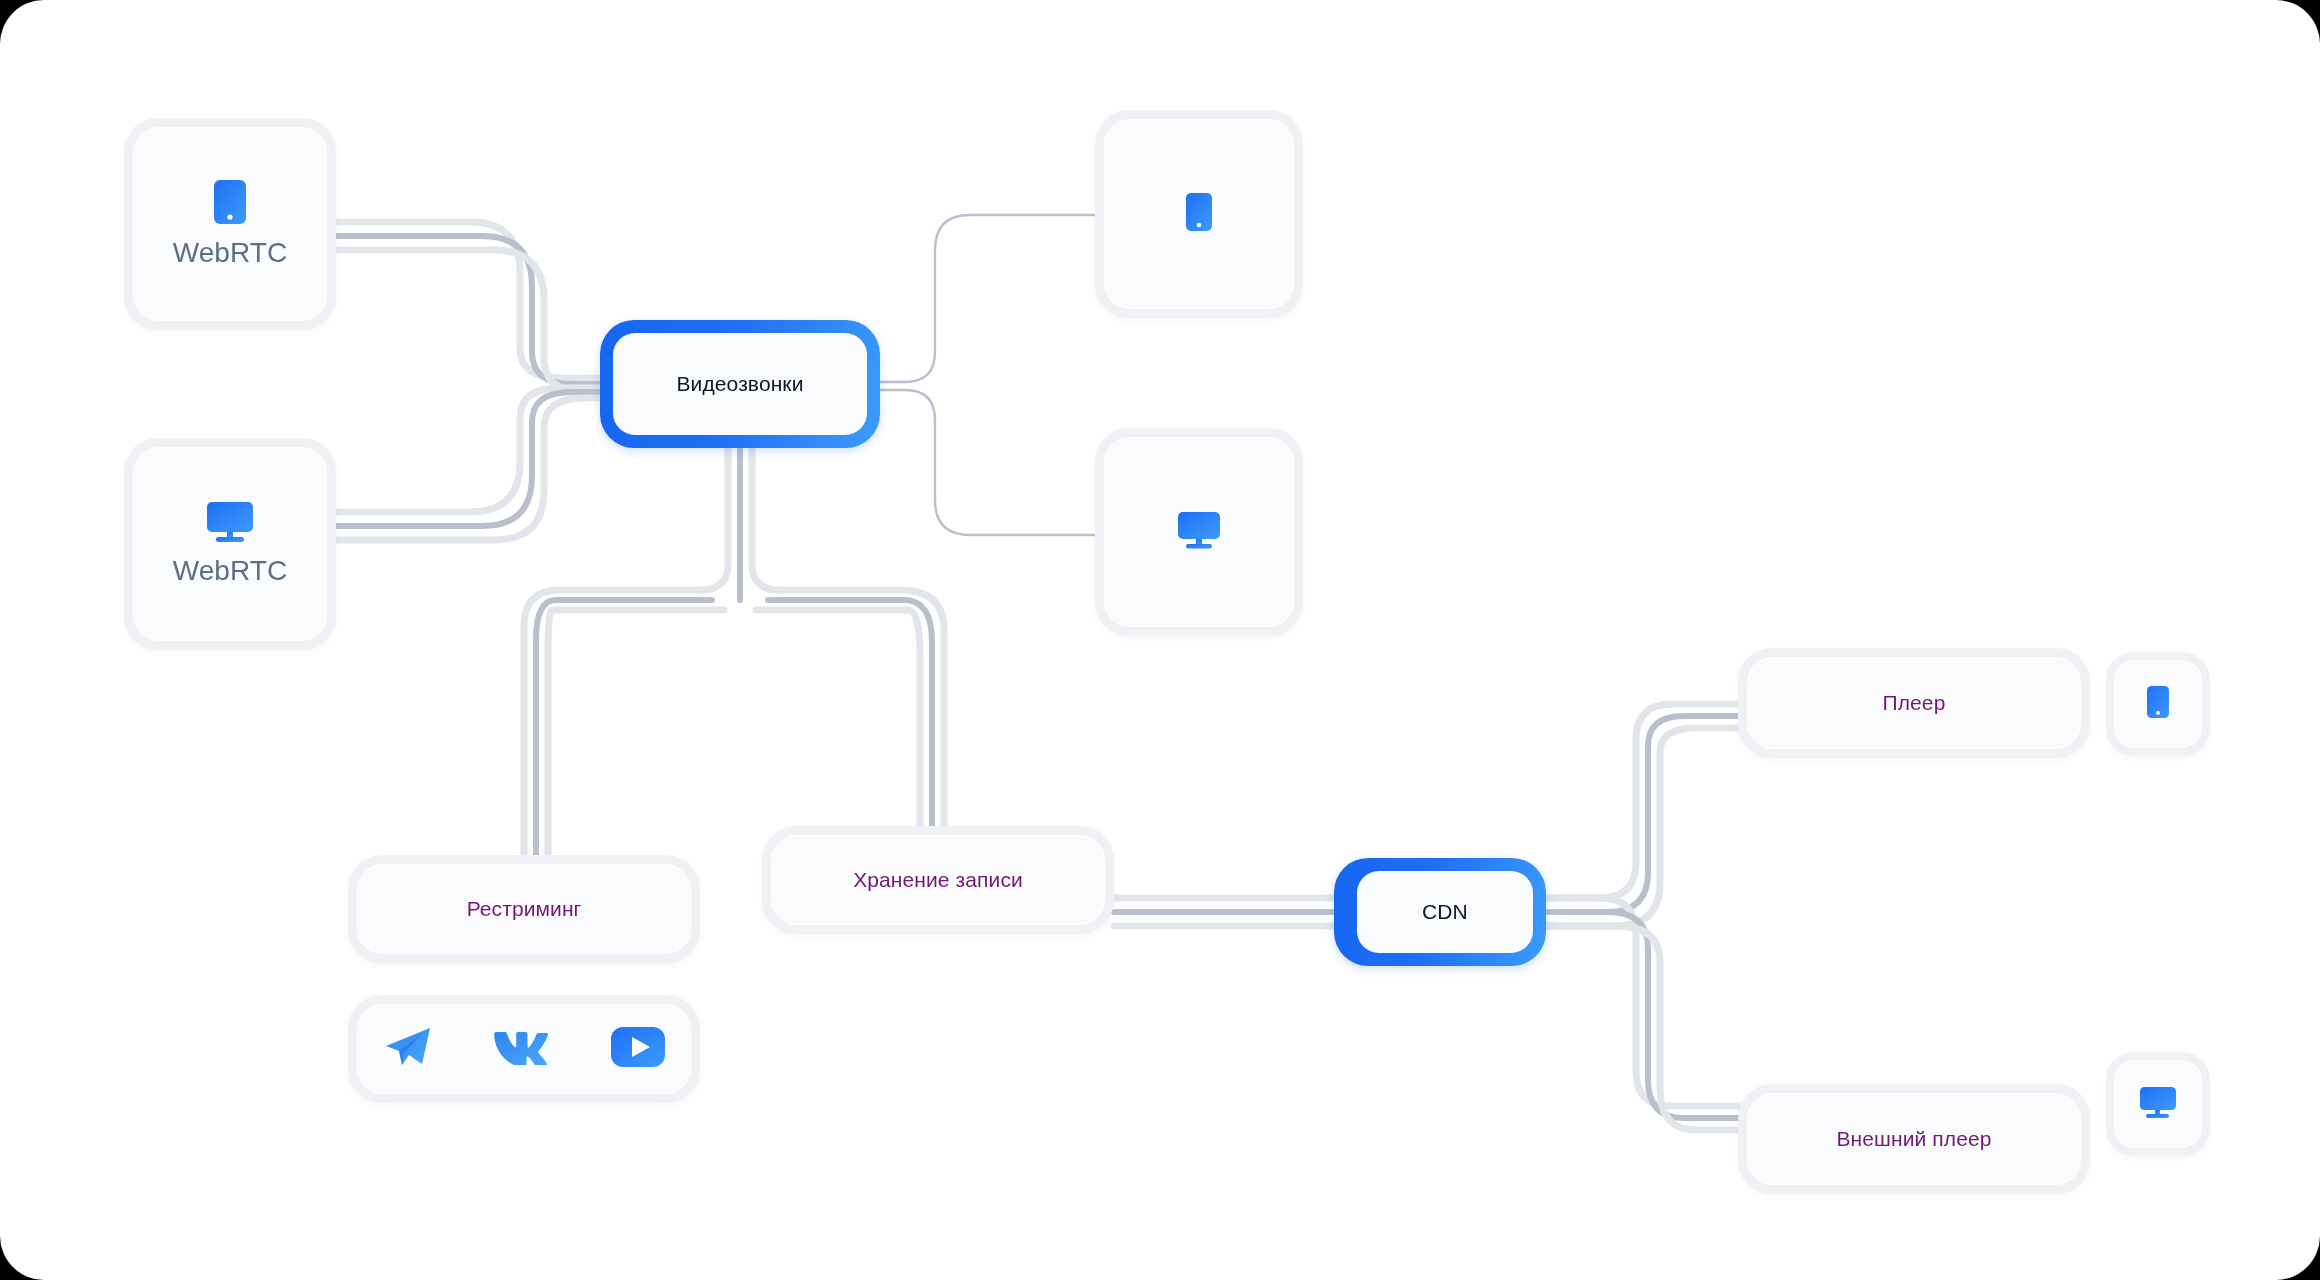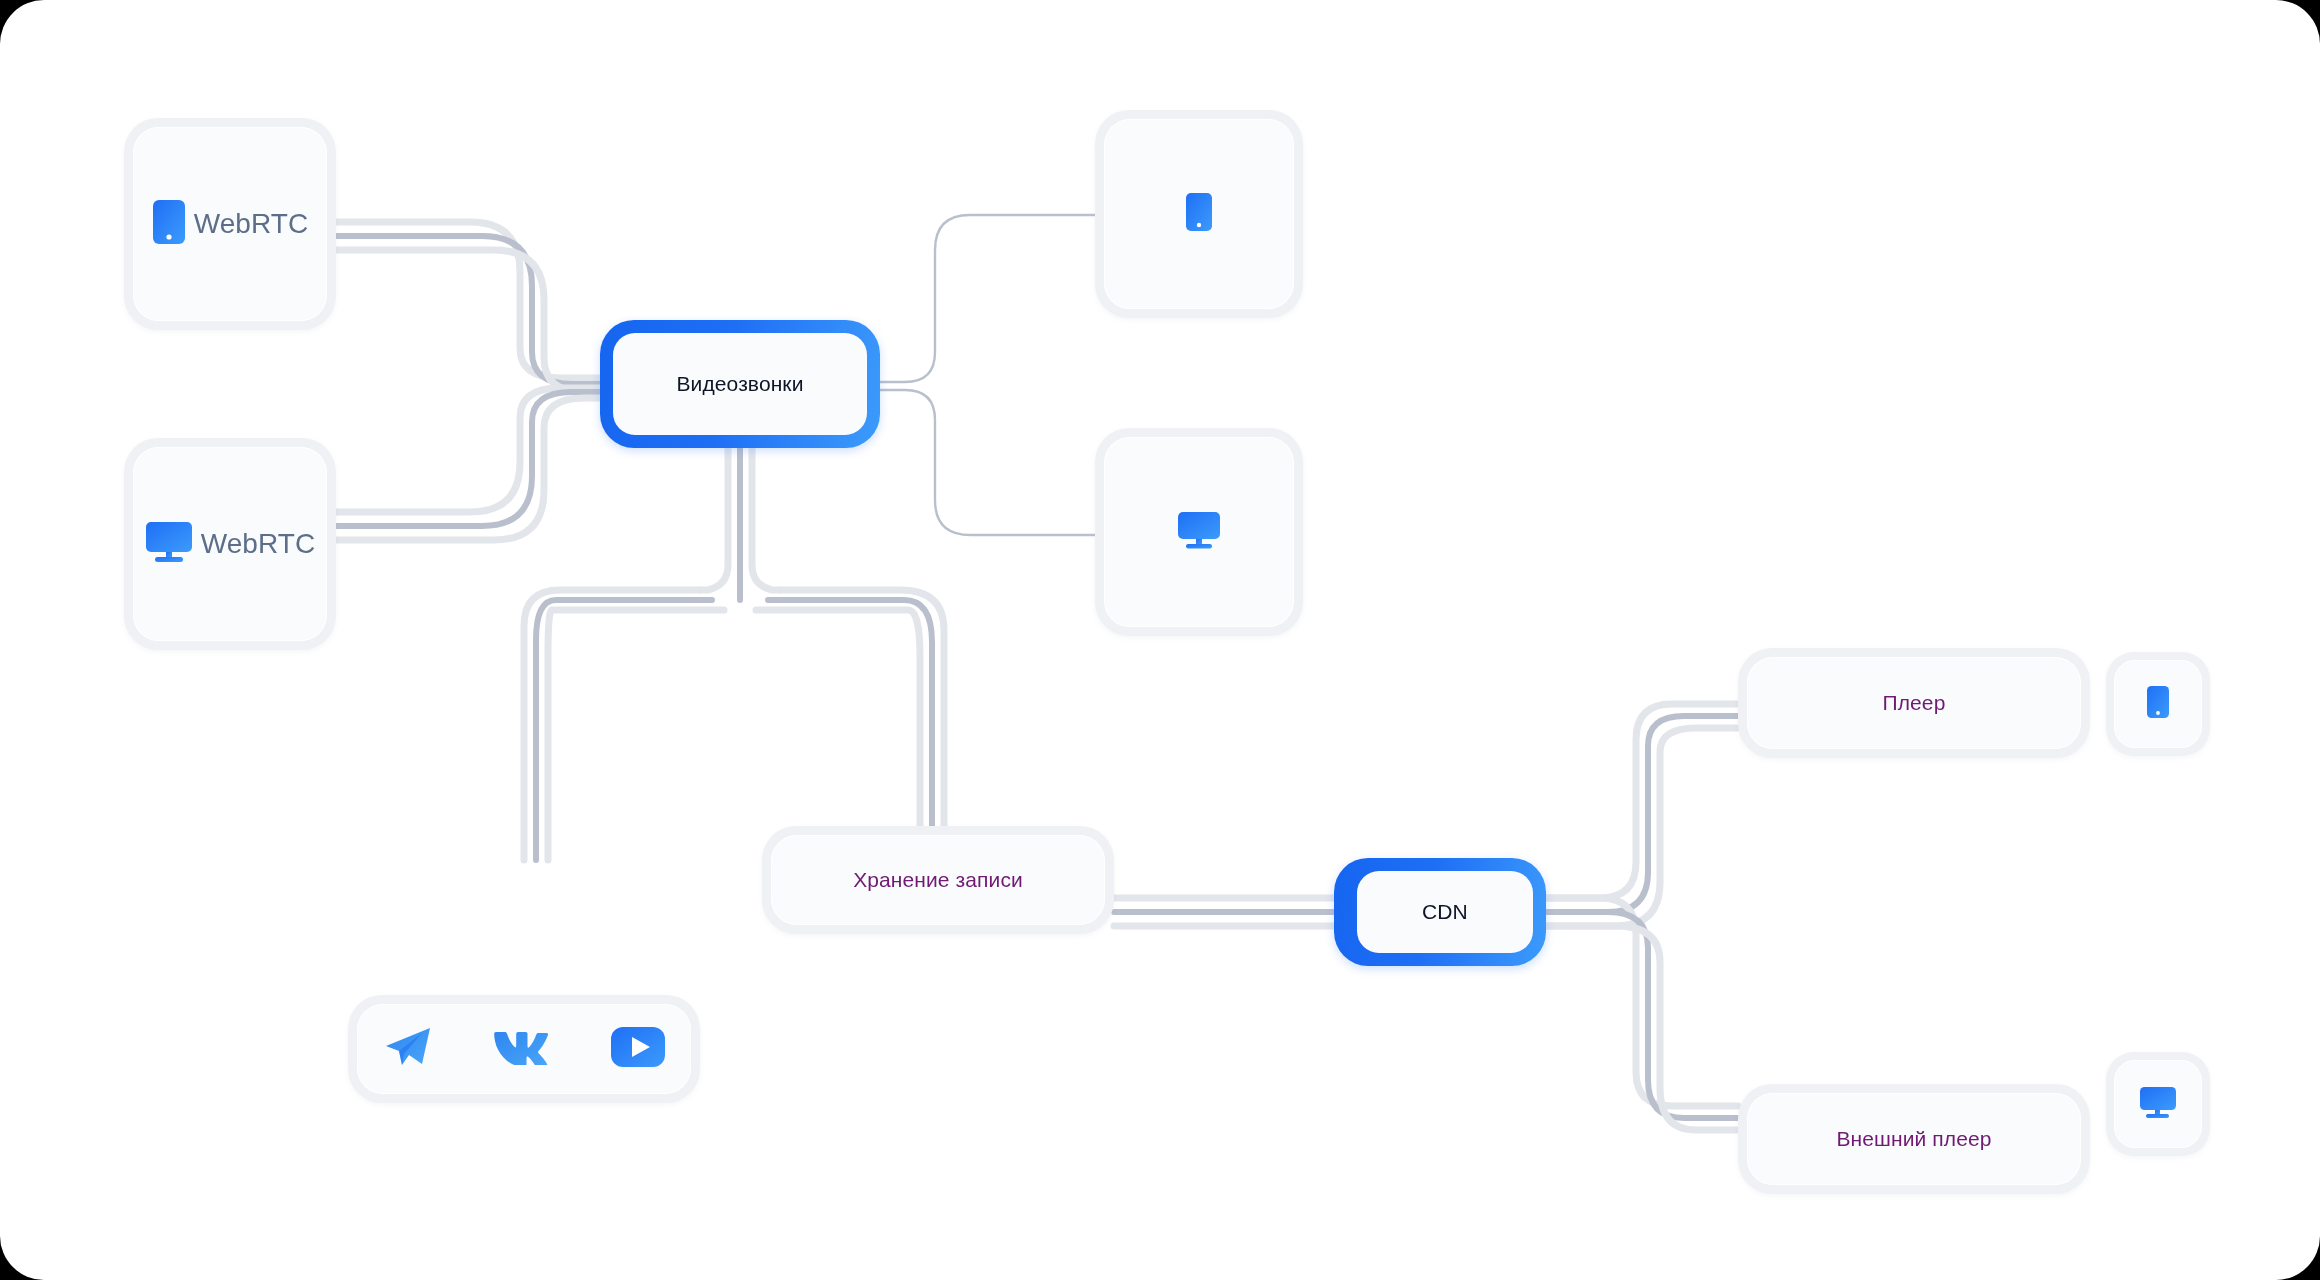--- a/index.html
+++ b/index.html
@@ -24,20 +24,21 @@
     background: #f0f1f4;
     border-radius: 34px;
     padding: 9px;
     box-shadow: 0 2px 5px rgba(120,130,150,.07);
   }
   .node > .inner {
     width: 100%; height: 100%;
     background: #fafbfc;
     border-radius: 26px;
     display: flex;
+    flex-direction: column;
     align-items: center;
     justify-content: center;
     gap: 8px;
     box-shadow: inset 0 0 0 1px rgba(255,255,255,.9);
   }
   .node .label {
     color: #701a75;
     font-size: 21px;
     letter-spacing: .1px;
     white-space: nowrap;
@@ -236,20 +237,25 @@
           </linearGradient>
             </defs>
           <rect x="1" y="1" width="42" height="27" rx="5" fill="url(#gm2)"></rect>
           <rect x="19" y="28" width="6" height="5" fill="url(#gm2)"></rect>
           <rect x="9" y="33" width="26" height="4.5" rx="2.2" fill="url(#gm2)"></rect>
         </svg>
       </span>
     </div>
   </div>
 
+  <div class="node" style="left:348px; top:855px; width:352px; height:108px;">
+    <div class="inner">
+      <span class="label">Рестриминг</span>
+    </div>
+  </div>
 
   <div class="node social" style="left:348px; top:995px; width:352px; height:108px;">
     <div class="inner">
       <span class="ico">
         <svg width="50" height="44" viewBox="0 0 50 44">
           <defs>
               <linearGradient id="gt" x1="0" y1="0" x2="1" y2="1">
             <stop offset="0%" stop-color="#2f86f0"></stop>
                 <stop offset="100%" stop-color="#49a6f8"></stop>
           </linearGradient>

